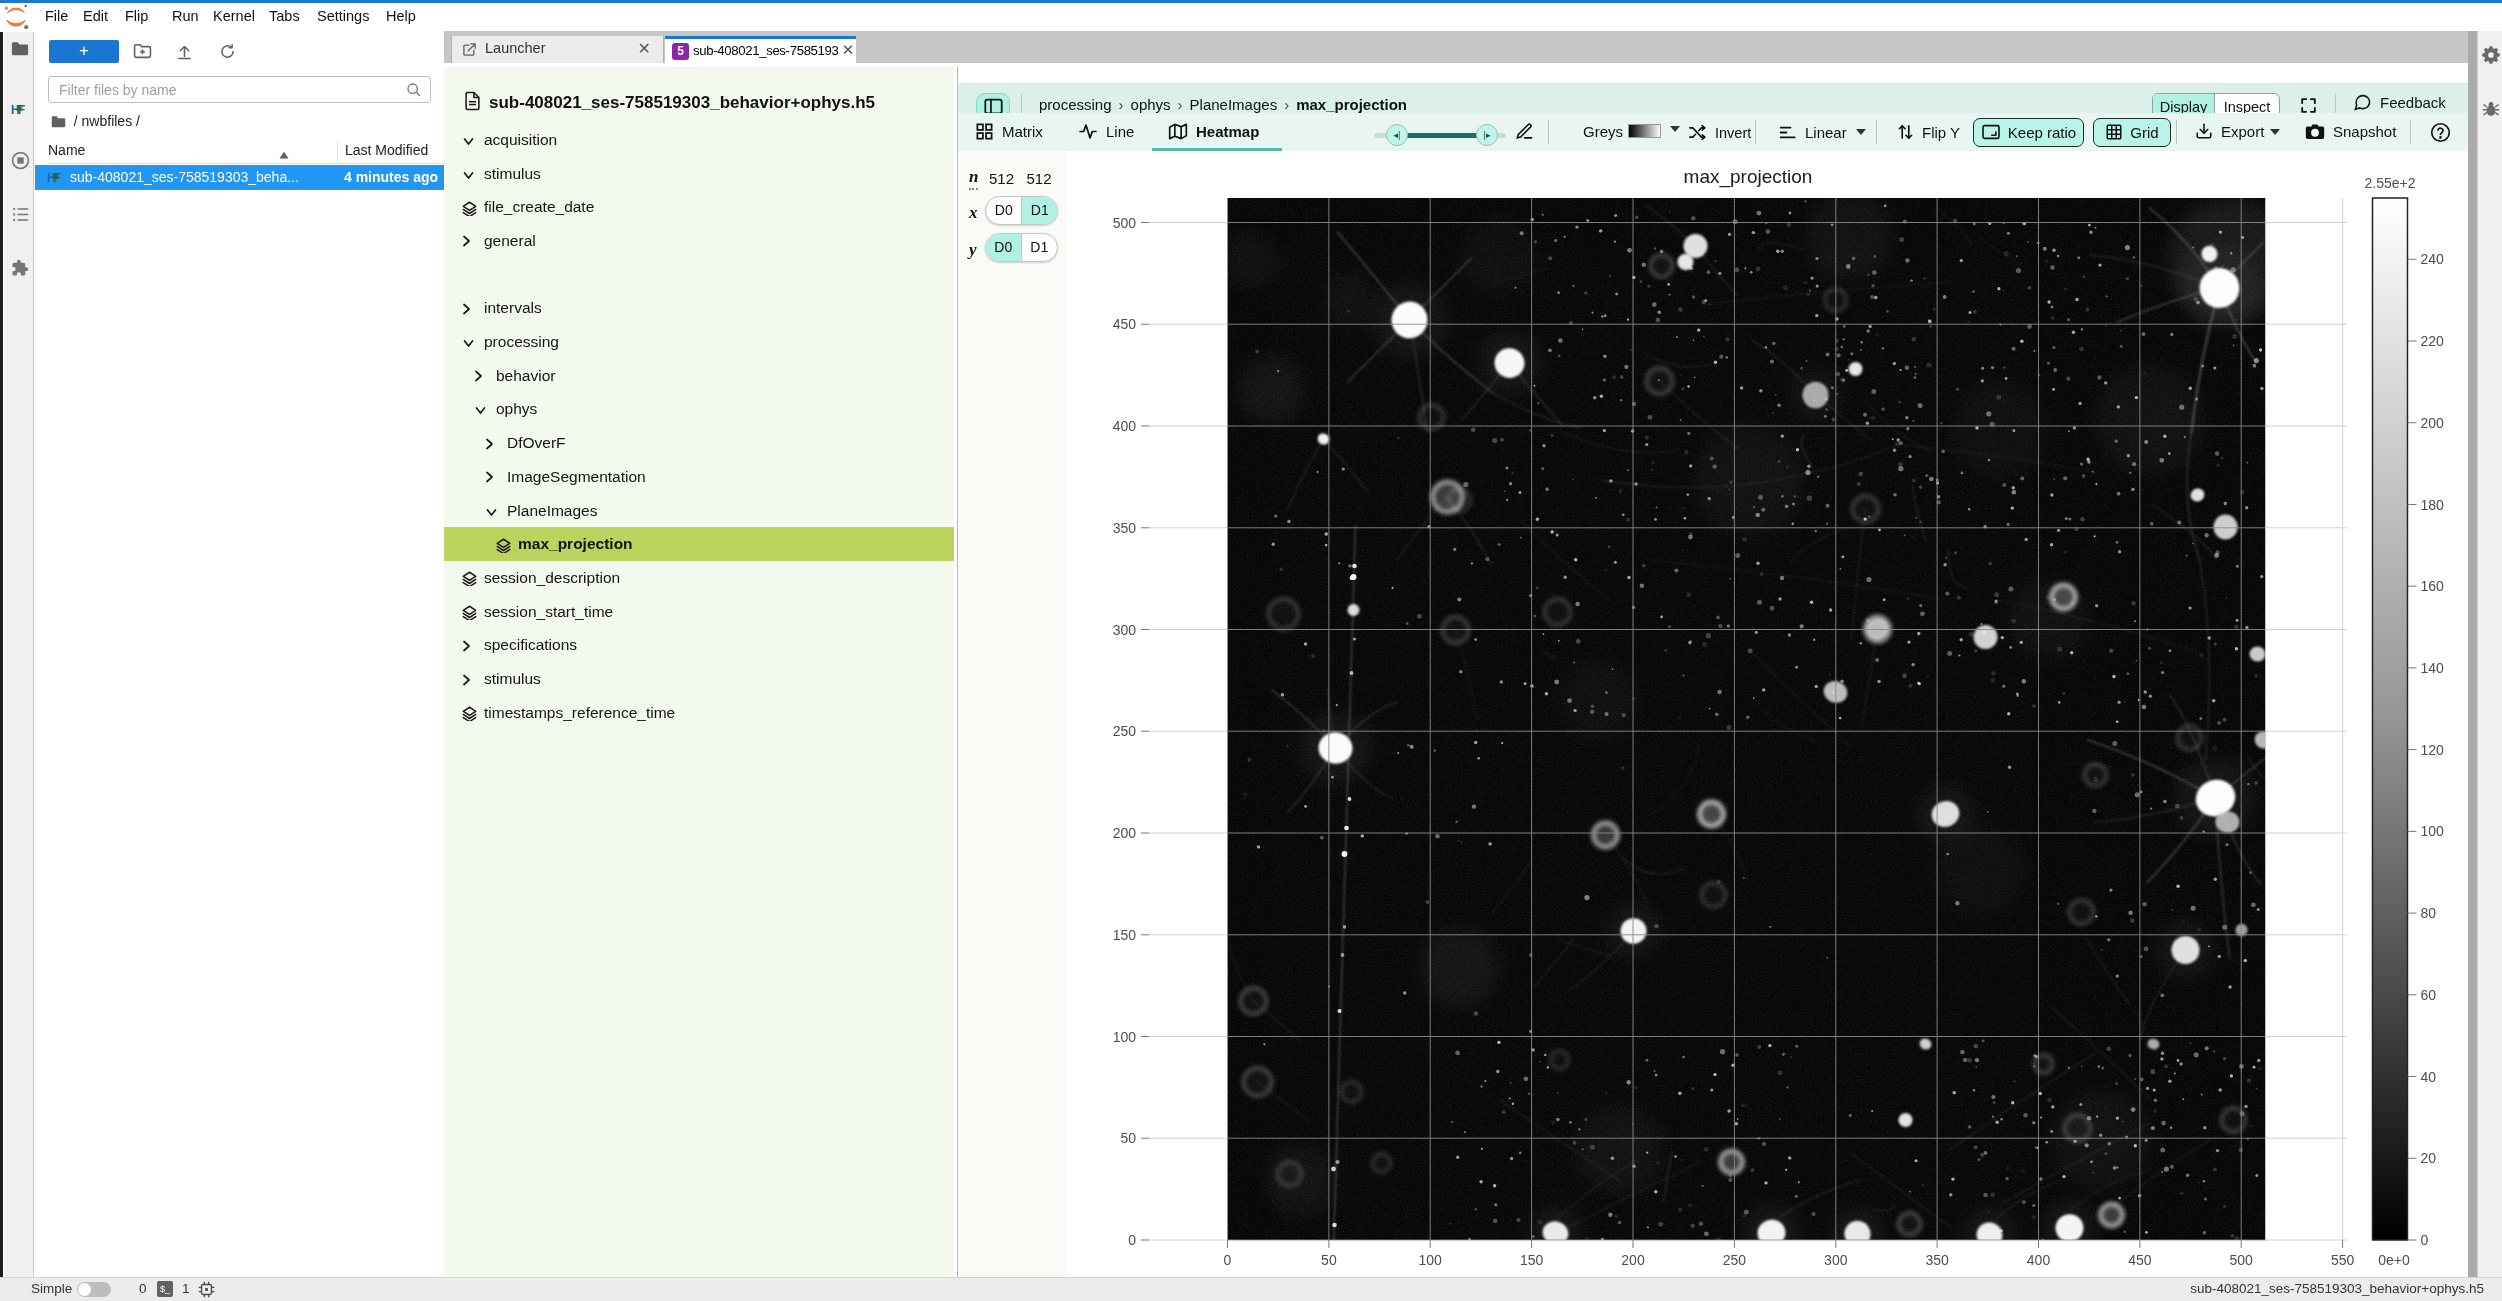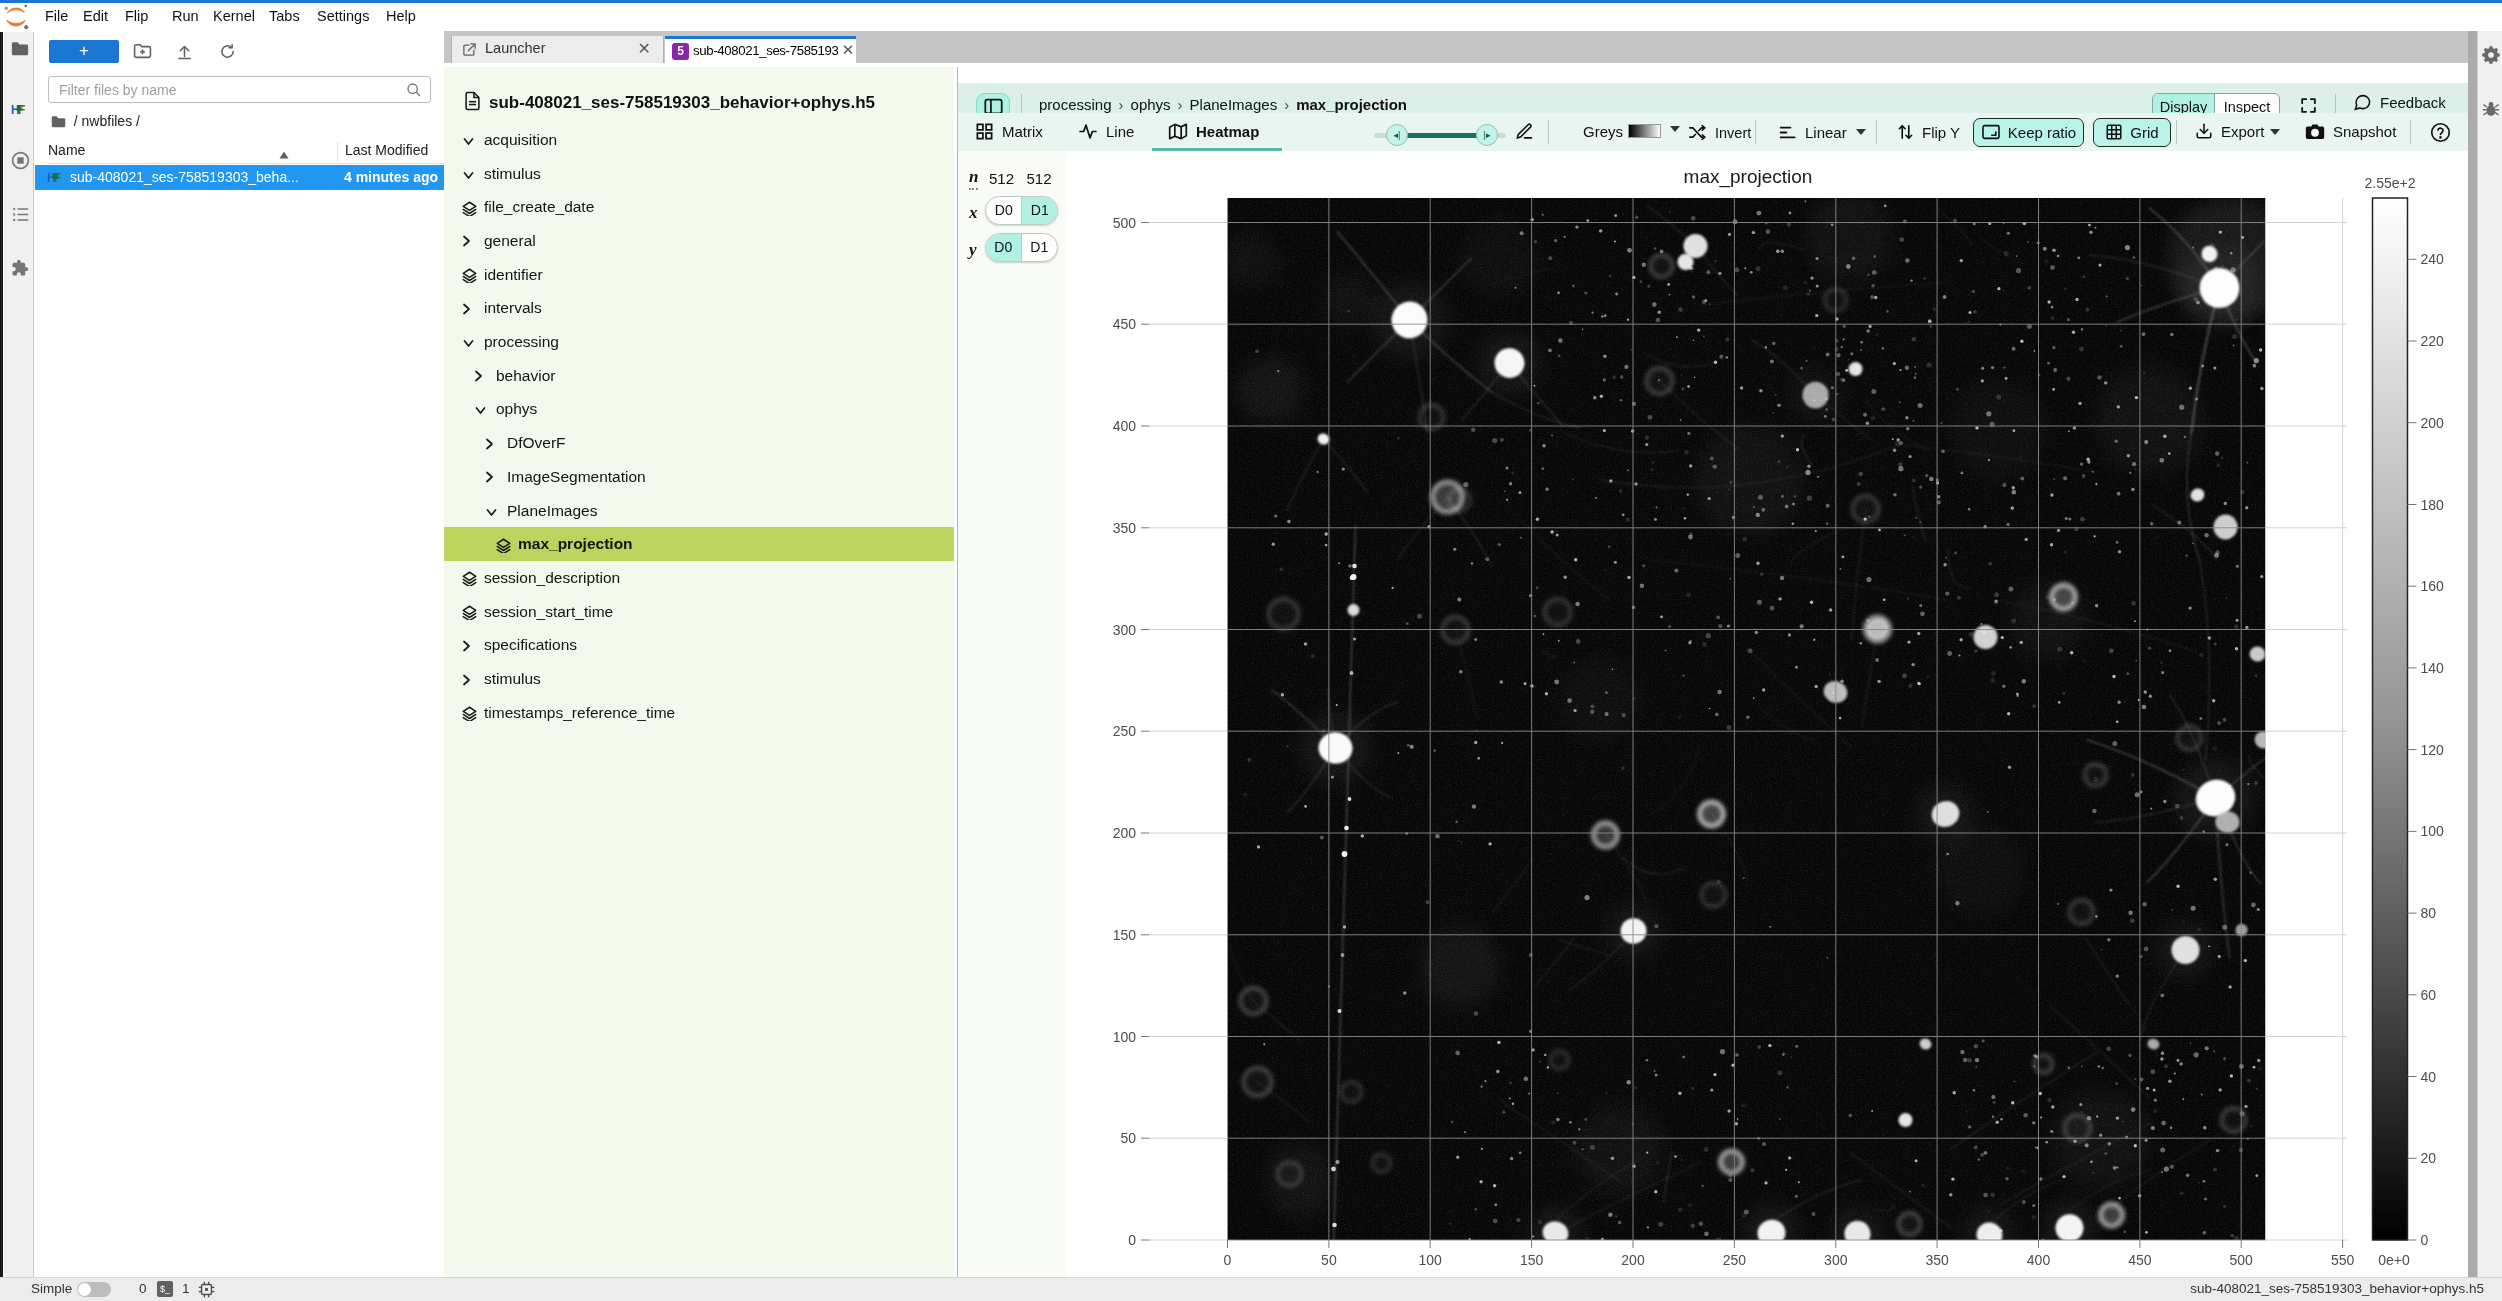--- a/index.html
+++ b/index.html
@@ -220,31 +220,20 @@
         <span class="tlabel">file_create_date</span>
       </div>
       <div class="trow" style="top:157.1px">
         <span style="margin-left:18px"></span>
         <span class="ticon" style="margin-top:1px">
           <svg width="9" height="14" viewBox="0 0 9 14">
             <path d="M2 2.5L7 7L2 11.5" stroke="#1a1a1a" stroke-width="1.7" fill="none" stroke-linecap="round" stroke-linejoin="round"></path>
           </svg>
         </span>
         <span class="tlabel">general</span>
-      </div>
-      <div class="trow" style="top:190.8px">
-        <span style="margin-left:18px"></span>
-        <span class="ticon" style="margin-top:2px">
-          <svg width="15" height="15" viewBox="0 0 24 24" fill="none" stroke="#1a1a1a" stroke-width="2.4" stroke-linecap="round" stroke-linejoin="round">
-            <polygon points="12 2 22 8.5 12 15 2 8.5 12 2"></polygon>
-            <polyline points="2 13.5 12 20 22 13.5"></polyline>
-            <polyline points="2 18.5 12 25 22 18.5"></polyline>
-          </svg>
-        </span>
-        <span class="tlabel">identifier</span>
       </div>
       <div class="trow" style="top:224.5px">
         <span style="margin-left:18px"></span>
         <span class="ticon" style="margin-top:1px">
           <svg width="9" height="14" viewBox="0 0 9 14">
             <path d="M2 2.5L7 7L2 11.5" stroke="#1a1a1a" stroke-width="1.7" fill="none" stroke-linecap="round" stroke-linejoin="round"></path>
           </svg>
         </span>
         <span class="tlabel">intervals</span>
       </div>

